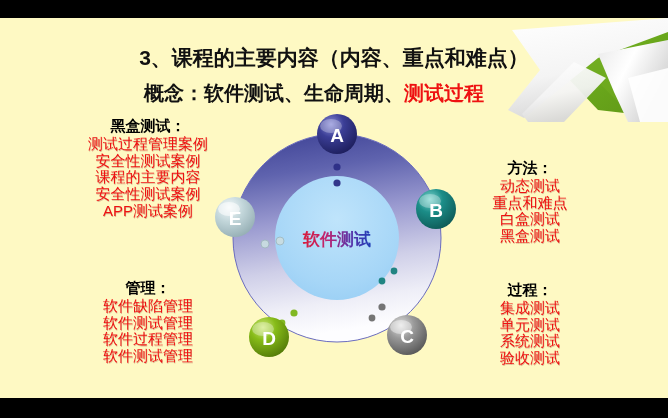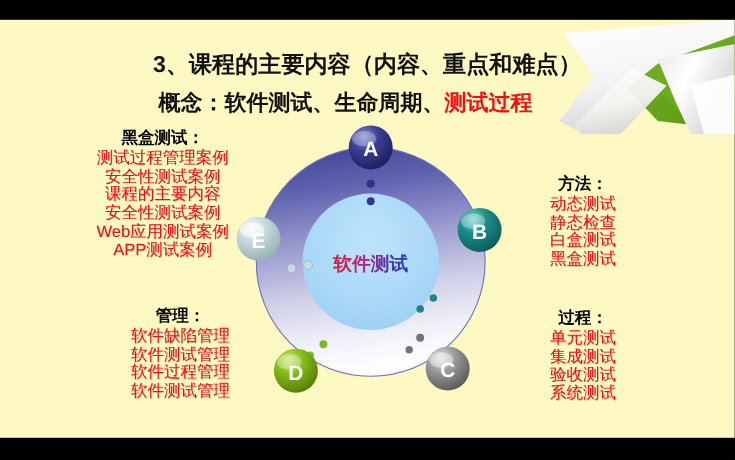--- a/index.html
+++ b/index.html
@@ -28,21 +28,21 @@
             font-size:20px;font-weight:bold;color:#111;}
   #subtitle .hl{color:#ee1111;}
 
   
   .block{position:absolute;text-align:center;line-height:1.12;}
   .block .head{font-size:15px;font-weight:bold;color:#000;margin-bottom:1px;}
   .block .row{font-size:15px;font-weight:normal;color:#ee1111;
               text-shadow:0.5px 0.5px 0 rgba(120,0,0,.25);}
 
   #blk-cases{left:48px; top:100px;  width:200px;}
-  #blk-manage{left:74px; top:262px; width:180px;}
+  #blk-manage{left:58px; top:262px; width:180px;}
   #blk-method{left:440px;top:142px; width:180px;}
   #blk-process{left:440px;top:264px;width:180px;}
 
   
   #diagram{position:absolute;left:212px;top:95px;width:250px;height:250px;}
   #diagram svg{display:block;}
 
   .node-letter{font-family:"Liberation Sans",sans-serif;font-weight:bold;
                font-size:19px;fill:#ffffff;}
   #center-label{font-size:17px;font-weight:bold;}
@@ -91,46 +91,45 @@
     <div id="subtitle">
       <span>概念：软件测试、生命周期、</span><span class="hl">测试过程</span>
     </div>
 
     <div class="block" id="blk-cases">
       <div class="head">黑盒测试：</div>
       <div class="row">测试过程管理案例</div>
       <div class="row">安全性测试案例</div>
       <div class="row">课程的主要内容</div>
       <div class="row">安全性测试案例</div>
-      <div class="row">Web应用测试案例</div>
       <div class="row">APP测试案例</div>
     </div>
 
     <div class="block" id="blk-manage">
       <div class="head">管理：</div>
       <div class="row">软件缺陷管理</div>
       <div class="row">软件测试管理</div>
       <div class="row">软件过程管理</div>
       <div class="row">软件测试管理</div>
     </div>
 
     <div class="block" id="blk-method">
       <div class="head">方法：</div>
       <div class="row">动态测试</div>
-      <div class="row">静态检查</div>
+      <div class="row">重点和难点</div>
       <div class="row">白盒测试</div>
       <div class="row">黑盒测试</div>
     </div>
 
     <div class="block" id="blk-process">
       <div class="head">过程：</div>
+      <div class="row">集成测试</div>
       <div class="row">单元测试</div>
-      <div class="row">集成测试</div>
+      <div class="row">系统测试</div>
       <div class="row">验收测试</div>
-      <div class="row">系统测试</div>
     </div>
 
     <div id="diagram">
       <svg width="250" height="250" viewBox="0 0 250 250" xmlns="http://www.w3.org/2000/svg">
         <defs>
           <linearGradient id="ringGrad" x1="0" y1="0" x2="0.15" y2="1">
             <stop offset="0%" stop-color="#3b3f93"></stop>
             <stop offset="22%" stop-color="#5f63ae"></stop>
             <stop offset="45%" stop-color="#9a9ad0"></stop>
             <stop offset="68%" stop-color="#cfcfe8"></stop>

